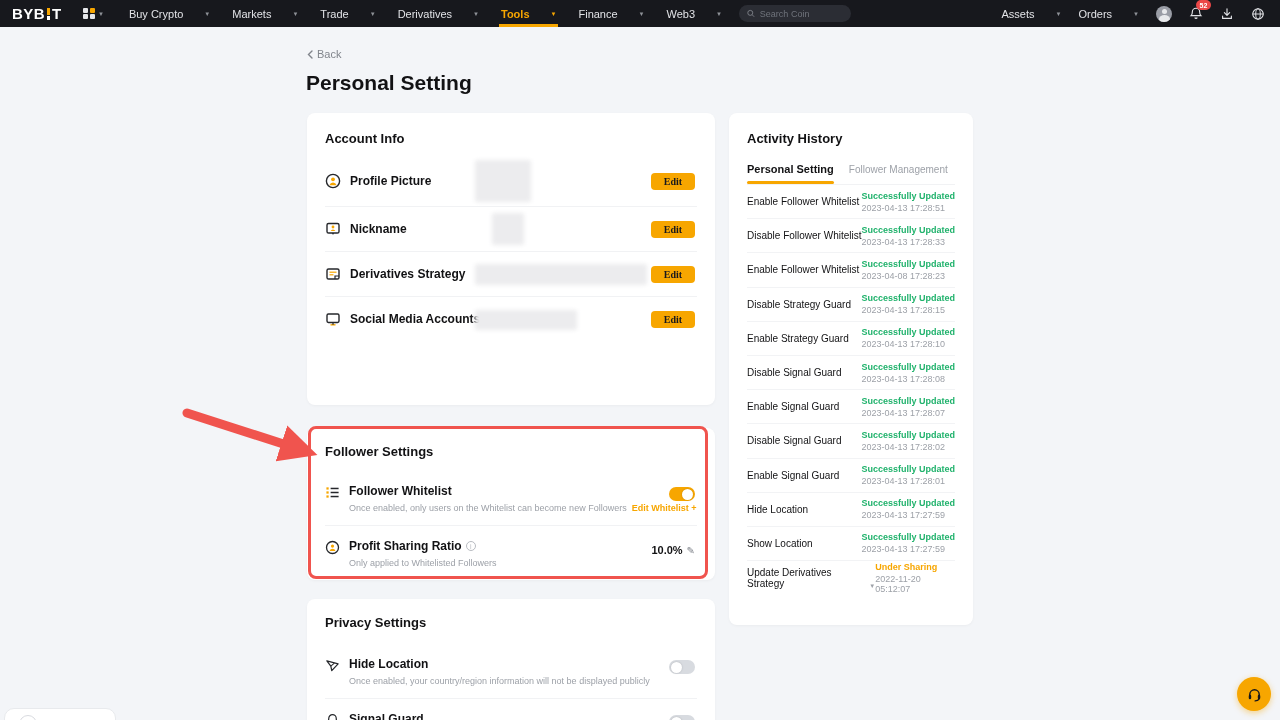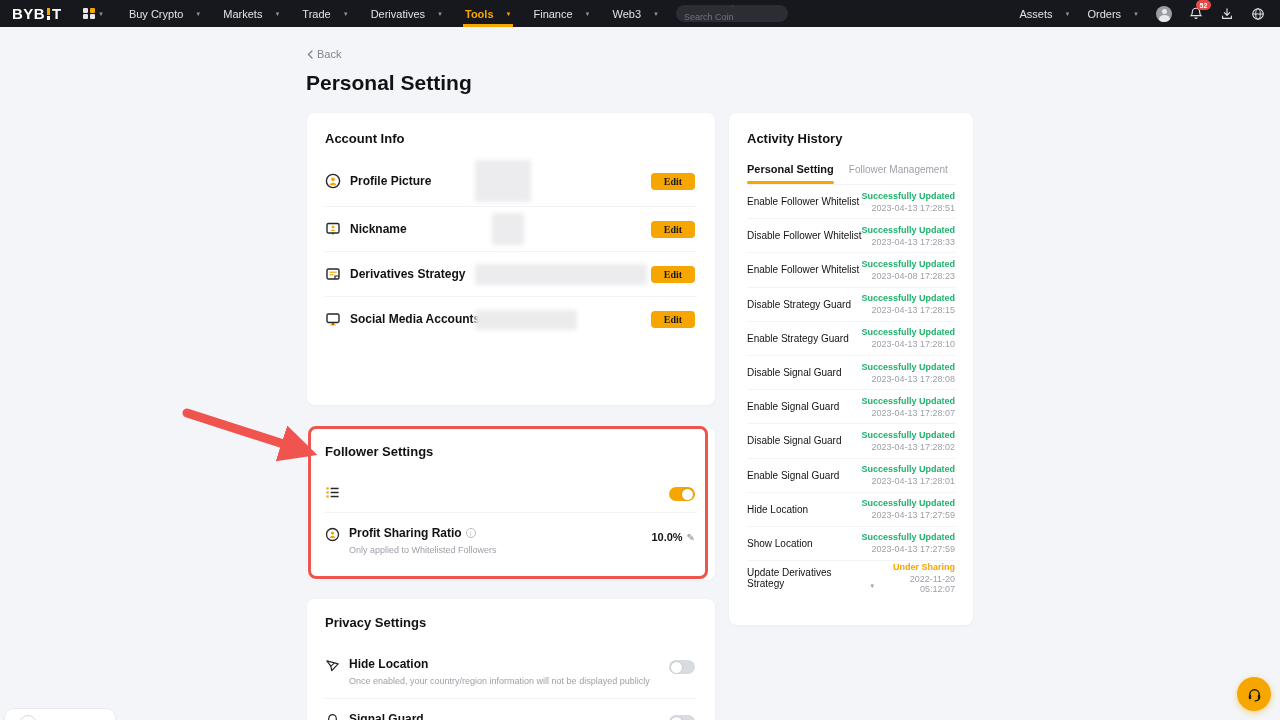--- a/index.html
+++ b/index.html
@@ -13,26 +13,26 @@
           color:#fff; letter-spacing:.4px; cursor:pointer; }
   .logo-i { display:inline-flex; flex-direction:column; width:3px; margin:0 2px; height:12px; justify-content:space-between; }
   .logo-i .li-top { height:7px; background:#f7a600; }
   .logo-i .li-bot { height:3.5px; background:#fff; }
   .apps { display:flex; align-items:center; gap:3px; margin-left:22px; cursor:pointer; }
   .apps-grid { display:grid; grid-template-columns:5px 5px; grid-template-rows:5px 5px; gap:1.5px; }
   .apps-grid span { background:#e6e7ea; border-radius:1px; }
   .apps-grid span:nth-child(2){ background:#f7a600; }
   .caret { font-size:6px; color:#8e9197; line-height:1; }
   .nav-links { display:flex; align-items:center; height:100%; margin-left:14px; }
-  .nav-item { height:100%; display:flex; align-items:center; gap:12px; padding:0 11px;
+  .nav-item { height:100%; display:flex; align-items:center; gap:21px; padding:0 11px;
               font-size:11px; color:#e2e3e7; cursor:pointer; position:relative; white-space:nowrap; }
   .nav-item.active { color:#f7a600; font-weight:bold; }
   .nav-item.active::after { content:""; position:absolute; left:9px; right:9px; bottom:0; height:3px; background:#f7a600; }
   .search-pill { display:flex; align-items:center; gap:5px; background:#2b2d34; border-radius:9px;
-                 height:17px; width:112px; padding:0 8px; margin-left:6px;flex-direction:column; }
+                 height:17px; width:112px; padding:0 8px; margin-left:6px; }
   .search-pill input { background:transparent; border:none; outline:none; color:#cfd1d6; font-size:9px; width:100%;
                        font-family:"Liberation Sans", sans-serif;}
   .search-pill input::placeholder { color:#6f737b; }
   .nav-right { margin-left:auto; display:flex; align-items:center; gap:17px; padding-right:15px; }
   .nav-right .nav-item { padding:0; }
   .icon-btn { position:relative; display:flex; align-items:center; cursor:pointer; }
   .badge { position:absolute; top:-6px; left:7px; background:#eb4747; color:#fff; font-size:7px; font-weight:bold;
            border-radius:7px; padding:1.5px 3.5px; line-height:1; }
   .avatar { width:16px; height:16px; border-radius:50%; background:#9a9da6; overflow:hidden; position:relative; cursor:pointer;}
   .avatar::before { content:""; position:absolute; top:3px; left:5.5px; width:5px; height:5px; border-radius:50%; background:#e8e9ec; }
@@ -87,21 +87,21 @@
 
   
   .tabs { display:flex; align-items:flex-end; gap:15px; margin-top:17px; border-bottom:1px solid #f1f2f4; }
   .tab { font-size:10px; color:#9da1a8; padding-bottom:9px; cursor:pointer; position:relative; white-space:nowrap; }
   .tab.active { font-size:11px; font-weight:bold; color:#121214; }
   .tab.active::after { content:""; position:absolute; left:0; bottom:0; width:100%; height:3px; background:#f7a600; border-radius:2px; }
   .act-row { height:34.2px; display:flex; align-items:center; justify-content:space-between; border-bottom:1px solid #f2f3f5; }
   .act-row:last-child { border-bottom:none; }
   .act-action { font-size:10px; color:#121214; display:flex; align-items:flex-end; gap:3px; }
   .act-caret { font-size:6px; color:#9da1a8; cursor:pointer; }
-  .act-right { text-align:right; }
+  .act-right { }
   .act-status { font-size:9px; font-weight:bold; }
   .act-status.success { color:#20b26c; }
   .act-status.pending { color:#f7a600; }
   .act-time { font-size:9px; color:#9da1a8; margin-top:2px; }
 
   
   #toast-stub { position:absolute; left:4px; top:708px; width:112px; height:30px; background:#fff;
                 border:1px solid #e8eaed; border-radius:10px; z-index:5; }
   #toast-stub::before { content:""; position:absolute; left:14px; top:6px; width:16px; height:16px;
                         border-radius:50%; border:1.5px solid #d9dbe0; }
@@ -267,20 +267,26 @@
   <div style="margin-top:12px;">
     <div class="set-row">
       <svg class="set-icon" viewBox="0 0 16 16">
           <rect x="1.5" y="2.5" width="2.4" height="2.4" fill="#f7a600"></rect>
           <rect x="1.5" y="6.8" width="2.4" height="2.4" fill="#f7a600"></rect>
           <rect x="1.5" y="11.1" width="2.4" height="2.4" fill="#f7a600"></rect>
           <line x1="6" y1="3.7" x2="14.5" y2="3.7" stroke="#25272b" stroke-width="1.6"></line>
           <line x1="6" y1="8" x2="14.5" y2="8" stroke="#25272b" stroke-width="1.6"></line>
           <line x1="6" y1="12.3" x2="14.5" y2="12.3" stroke="#25272b" stroke-width="1.6"></line>
         </svg>
+      <div>
+        <div class="set-title">Follower Whitelist</div>
+        <div class="set-sub">
+          <span>Once enabled, only users on the Whitelist can become new Followers</span><span class="link-orange">Edit Whitelist +</span>
+        </div>
+      </div>
       <div class="toggle on">
           <span class="knob"></span>
         </div>
     </div>
 
     <div class="set-row">
       <svg class="set-icon" viewBox="0 0 16 16">
           <circle cx="8" cy="8" r="6.4" fill="none" stroke="#25272b" stroke-width="1.4"></circle>
           <circle cx="8" cy="6.5" r="1.7" fill="#f7a600"></circle>
           <path d="M4.8 11.6 a3.4 3.4 0 0 1 6.4 0" fill="#f7a600"></path>

